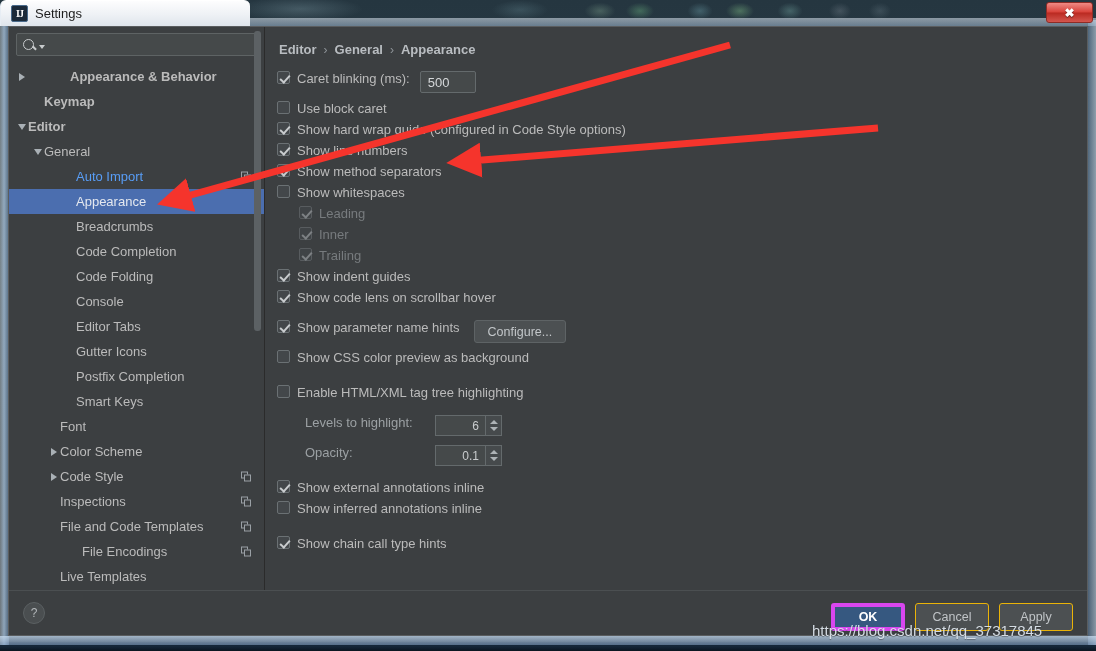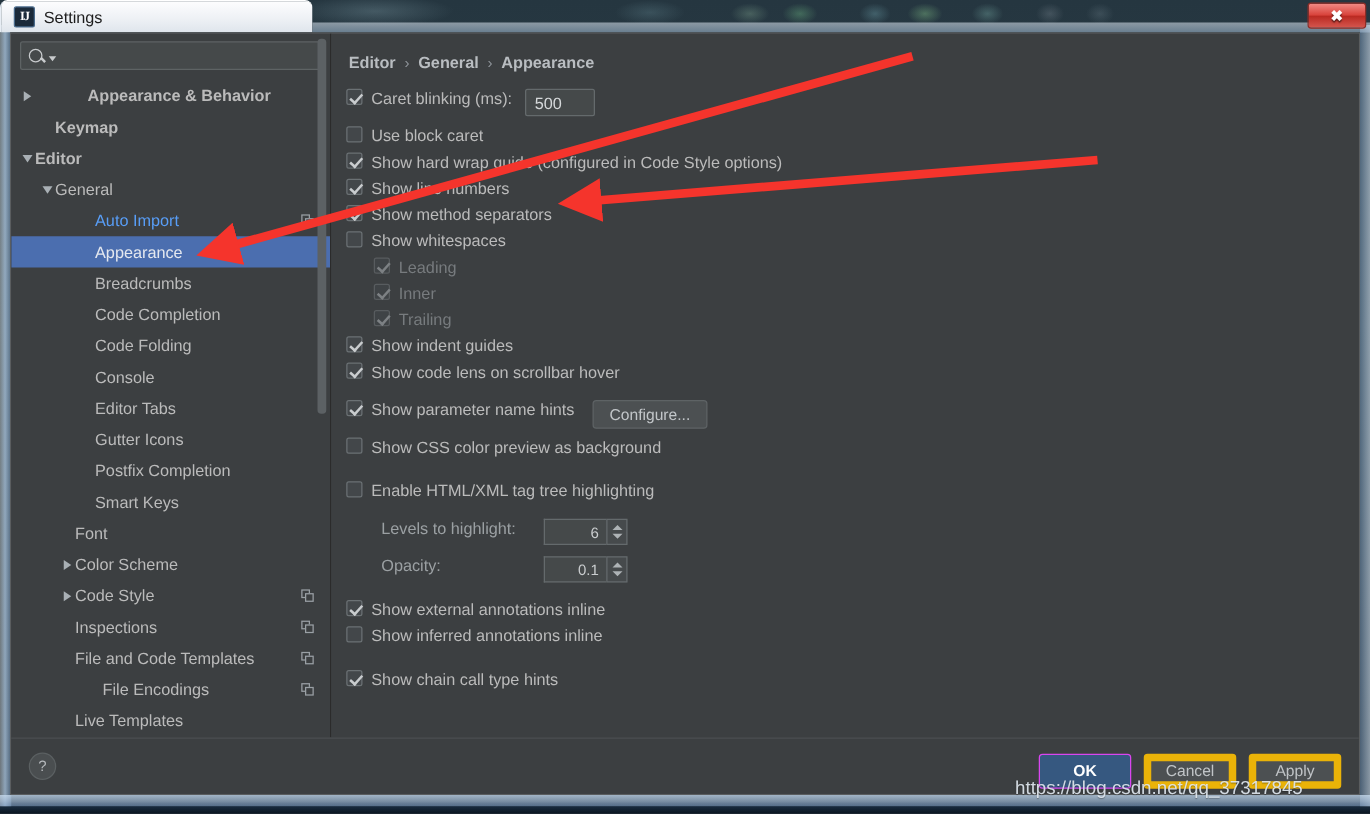--- a/index.html
+++ b/index.html
@@ -314,26 +314,26 @@
   }
   .dlg-btn {
     width: 74px; height: 28px;
     border-radius: 3px;
     font-size: 12.5px;
     display:flex; align-items:center; justify-content:center;
     font-family:"Liberation Sans",sans-serif;
   }
   .dlg-btn.primary {
     background: #365880;
-    border: 1px solid #d946ef;
+    border: 4px solid #d946ef;
     color:#ffffff; font-weight:bold;
   }
   .dlg-btn.normal {
     background: #4c5052;
-    border: 6px solid #eab308;
+    border: 1px solid #eab308;
     color:#c0c4c7;
   }
 
   
   #watermark {
     position:absolute; left: 812px; top: 622px;
     font-size: 15px;
     color: rgba(225,232,240,.92);
     font-family:"Liberation Sans",sans-serif;
     white-space: nowrap;

